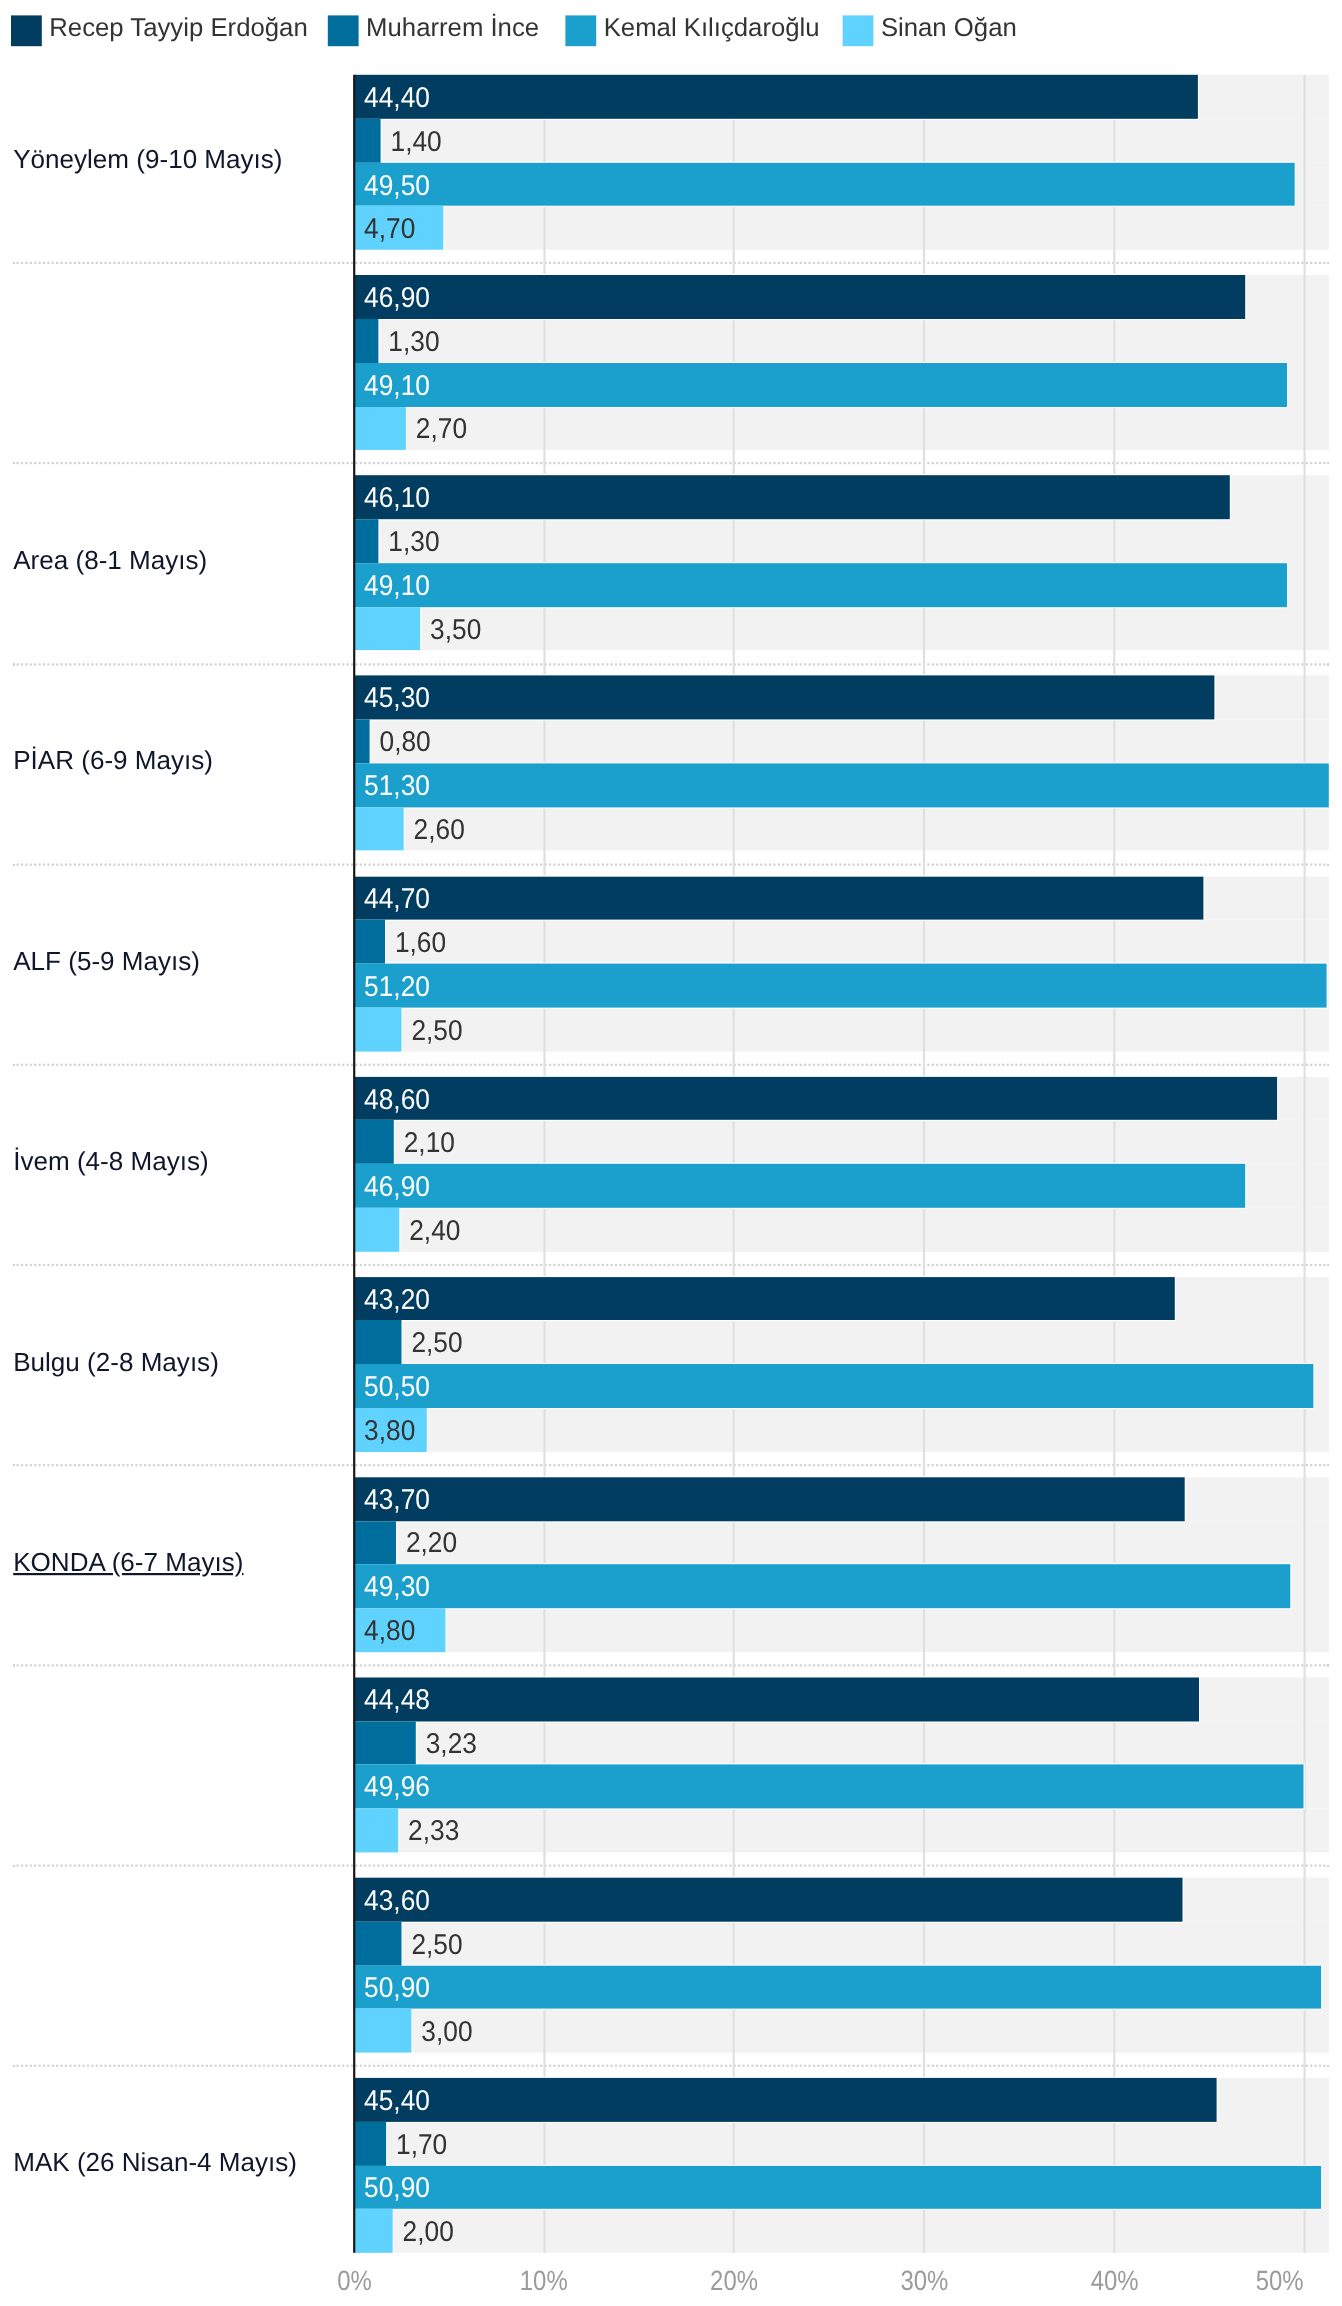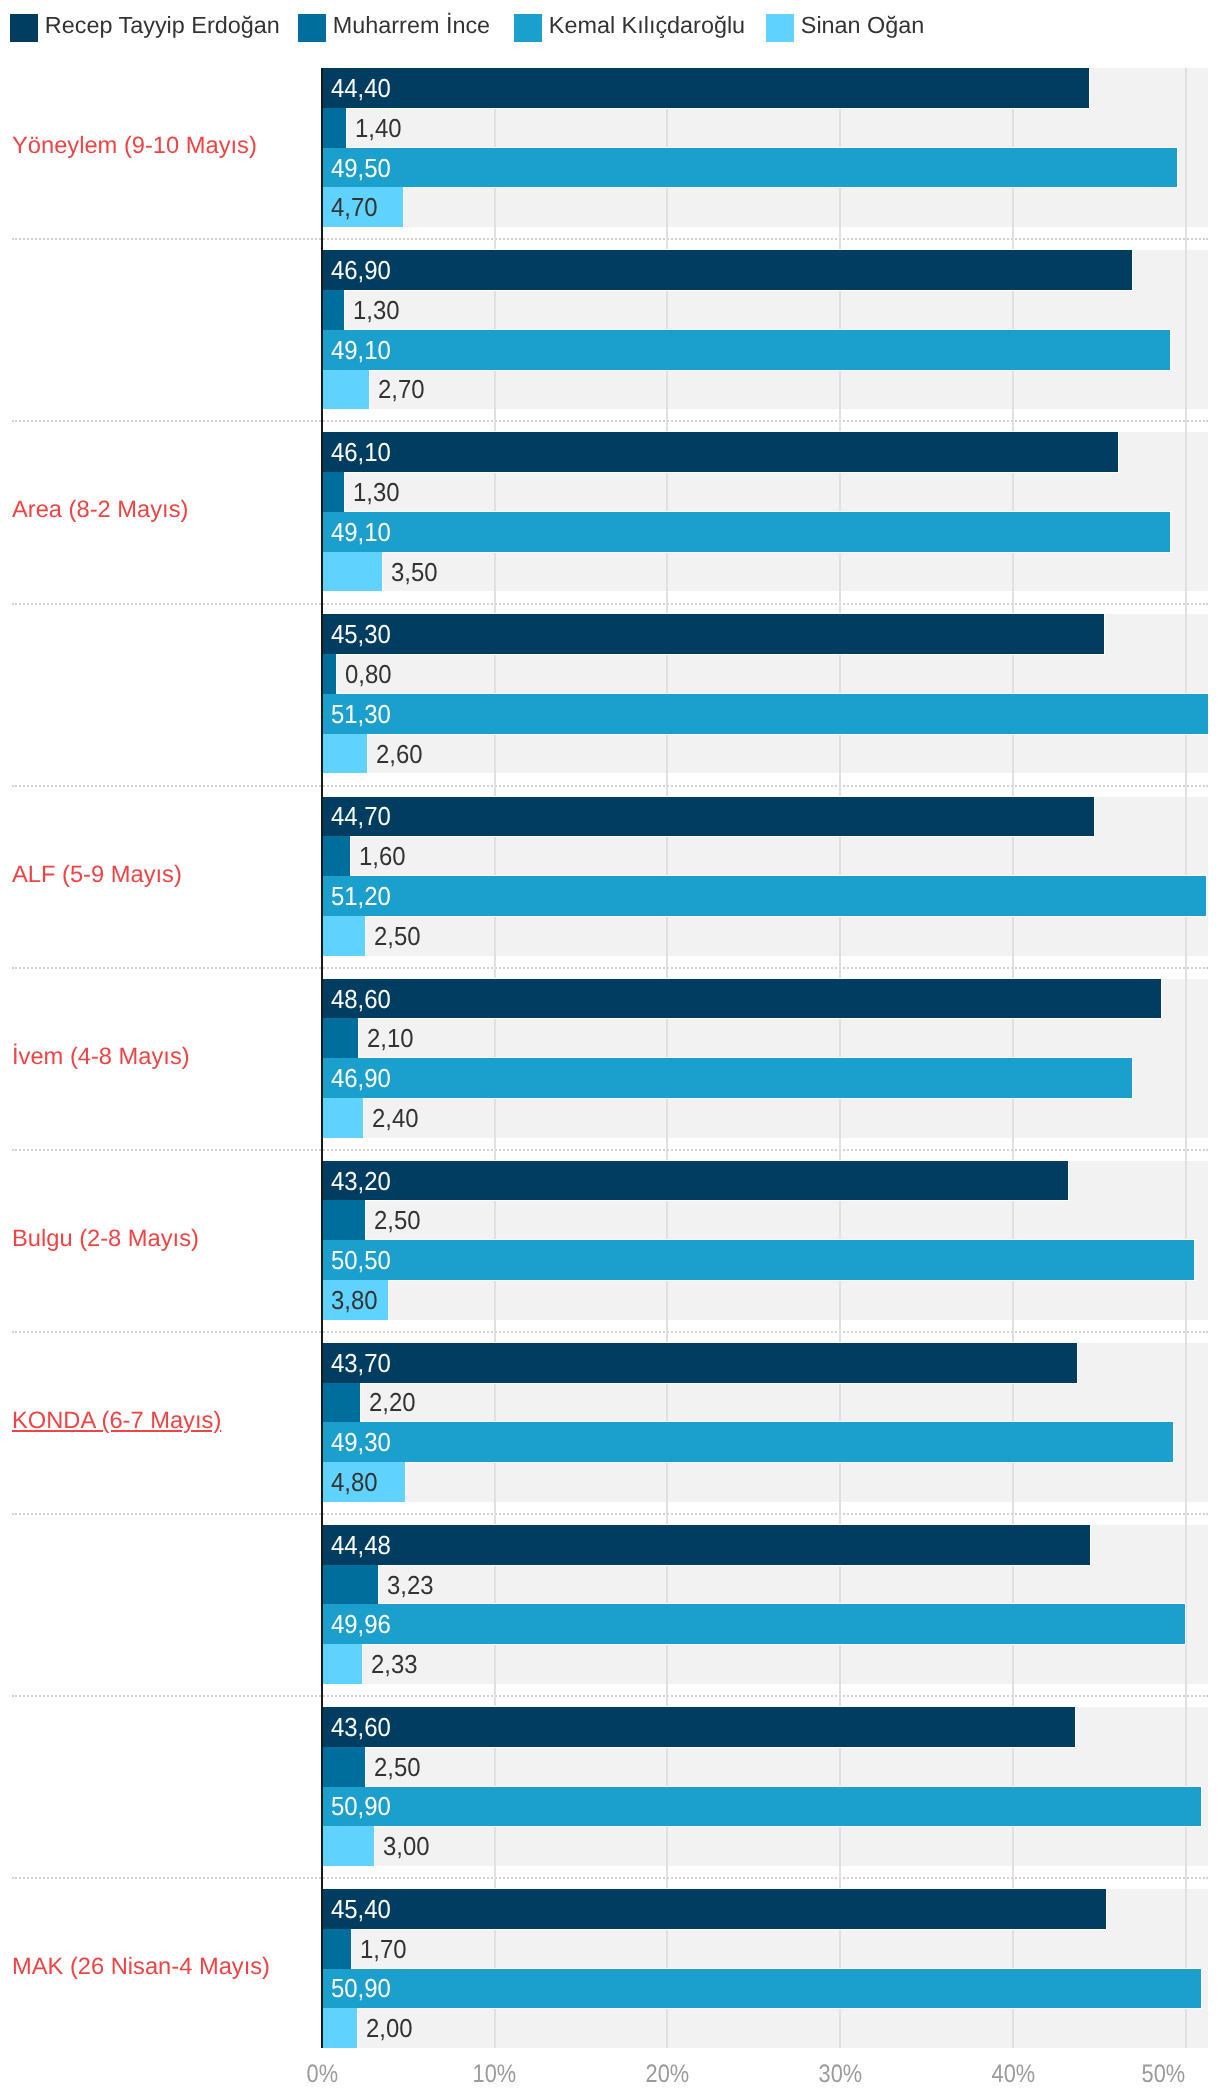--- a/index.html
+++ b/index.html
@@ -7,21 +7,21 @@
   body{width:1220px;height:2096px;font-family:"Liberation Sans",sans-serif;color:#333333;-webkit-font-smoothing:antialiased;text-rendering:geometricPrecision;}
   
   #chart{position:relative;width:1220px;height:2096px;overflow:hidden;opacity:0.999;}
   .legend{position:absolute;left:0;top:0;height:56px;}
   .legend-item{position:absolute;top:0;height:56px;}
   .legend-swatch{position:absolute;top:14px;width:28px;height:28px;}
   .legend-label{position:absolute;top:10.5px;font-size:23.4px;line-height:28px;color:#333333;white-space:nowrap;}
   .grid-line{position:absolute;width:2px;background:#e0e0e0;}
   .axis-line{position:absolute;background:#191919;width:2px;}
   .sep{position:absolute;height:0;border-top:2px dotted #d2d2d2;}
-  .cat-label{position:absolute;font-size:23.7px;line-height:0;color:#ef4444;white-space:nowrap;display:flex;align-items:center;}
+  .cat-label{position:absolute;font-size:23.7px;line-height:0;color:#0f172a;white-space:nowrap;display:flex;align-items:center;}
   .bar-bg{position:absolute;background:#f2f2f2;}
   .bar{position:absolute;}
   .bar-outline{position:absolute;background:#ffffff;}
   .bar-label{position:absolute;font-size:26px;line-height:0;white-space:nowrap;display:flex;align-items:center;transform:scaleX(0.92);transform-origin:left center;}
   .layer{position:absolute;left:0;top:0;width:1220px;height:2096px;}
   .tick-label{position:absolute;font-size:25.3px;line-height:1;color:#9b9b9b;white-space:nowrap;text-align:center;}
   .tick-label>span{display:inline-block;transform:scaleX(0.86);}
 </style>
 </head>
 <body>
@@ -204,25 +204,26 @@
   <div class="layer">
       <div class="cat-label" style="left: 12px; top: 66.7px; height: 159px;">Yöneylem (9-10 Mayıs)</div>
       <div class="bar-label" style="left: 331px; top: 68.2px; height: 39.75px; color: rgb(255, 255, 255);">44,40</div>
       <div class="bar-label" style="left: 355.179px; top: 107.95px; height: 39.75px; color: rgb(51, 51, 51);">1,40</div>
       <div class="bar-label" style="left: 331px; top: 147.7px; height: 39.75px; color: rgb(255, 255, 255);">49,50</div>
       <div class="bar-label" style="left: 331px; top: 187.45px; height: 39.75px; color: rgb(51, 51, 51);">4,70</div>
       <div class="bar-label" style="left: 331px; top: 250.29px; height: 39.75px; color: rgb(255, 255, 255);">46,90</div>
       <div class="bar-label" style="left: 353.452px; top: 290.04px; height: 39.75px; color: rgb(51, 51, 51);">1,30</div>
       <div class="bar-label" style="left: 331px; top: 329.79px; height: 39.75px; color: rgb(255, 255, 255);">49,10</div>
       <div class="bar-label" style="left: 377.632px; top: 369.54px; height: 39.75px; color: rgb(51, 51, 51);">2,70</div>
-      <div class="cat-label" style="left: 12px; top: 430.88px; height: 159px;">Area (8-2 Mayıs)</div>
+      <div class="cat-label" style="left: 12px; top: 430.88px; height: 159px;">Area (8-1 Mayıs)</div>
       <div class="bar-label" style="left: 331px; top: 432.38px; height: 39.75px; color: rgb(255, 255, 255);">46,10</div>
       <div class="bar-label" style="left: 353.452px; top: 472.13px; height: 39.75px; color: rgb(51, 51, 51);">1,30</div>
       <div class="bar-label" style="left: 331px; top: 511.88px; height: 39.75px; color: rgb(255, 255, 255);">49,10</div>
       <div class="bar-label" style="left: 391.449px; top: 551.63px; height: 39.75px; color: rgb(51, 51, 51);">3,50</div>
+      <div class="cat-label" style="left: 12px; top: 612.97px; height: 159px;">PİAR (6-9 Mayıs)</div>
       <div class="bar-label" style="left: 331px; top: 614.47px; height: 39.75px; color: rgb(255, 255, 255);">45,30</div>
       <div class="bar-label" style="left: 344.817px; top: 654.22px; height: 39.75px; color: rgb(51, 51, 51);">0,80</div>
       <div class="bar-label" style="left: 331px; top: 693.97px; height: 39.75px; color: rgb(255, 255, 255);">51,30</div>
       <div class="bar-label" style="left: 375.905px; top: 733.72px; height: 39.75px; color: rgb(51, 51, 51);">2,60</div>
       <div class="cat-label" style="left: 12px; top: 795.06px; height: 159px;">ALF (5-9 Mayıs)</div>
       <div class="bar-label" style="left: 331px; top: 796.56px; height: 39.75px; color: rgb(255, 255, 255);">44,70</div>
       <div class="bar-label" style="left: 358.634px; top: 836.31px; height: 39.75px; color: rgb(51, 51, 51);">1,60</div>
       <div class="bar-label" style="left: 331px; top: 876.06px; height: 39.75px; color: rgb(255, 255, 255);">51,20</div>
       <div class="bar-label" style="left: 374.178px; top: 915.81px; height: 39.75px; color: rgb(51, 51, 51);">2,50</div>
       <div class="cat-label" style="left: 12px; top: 977.15px; height: 159px;">İvem (4-8 Mayıs)</div>

